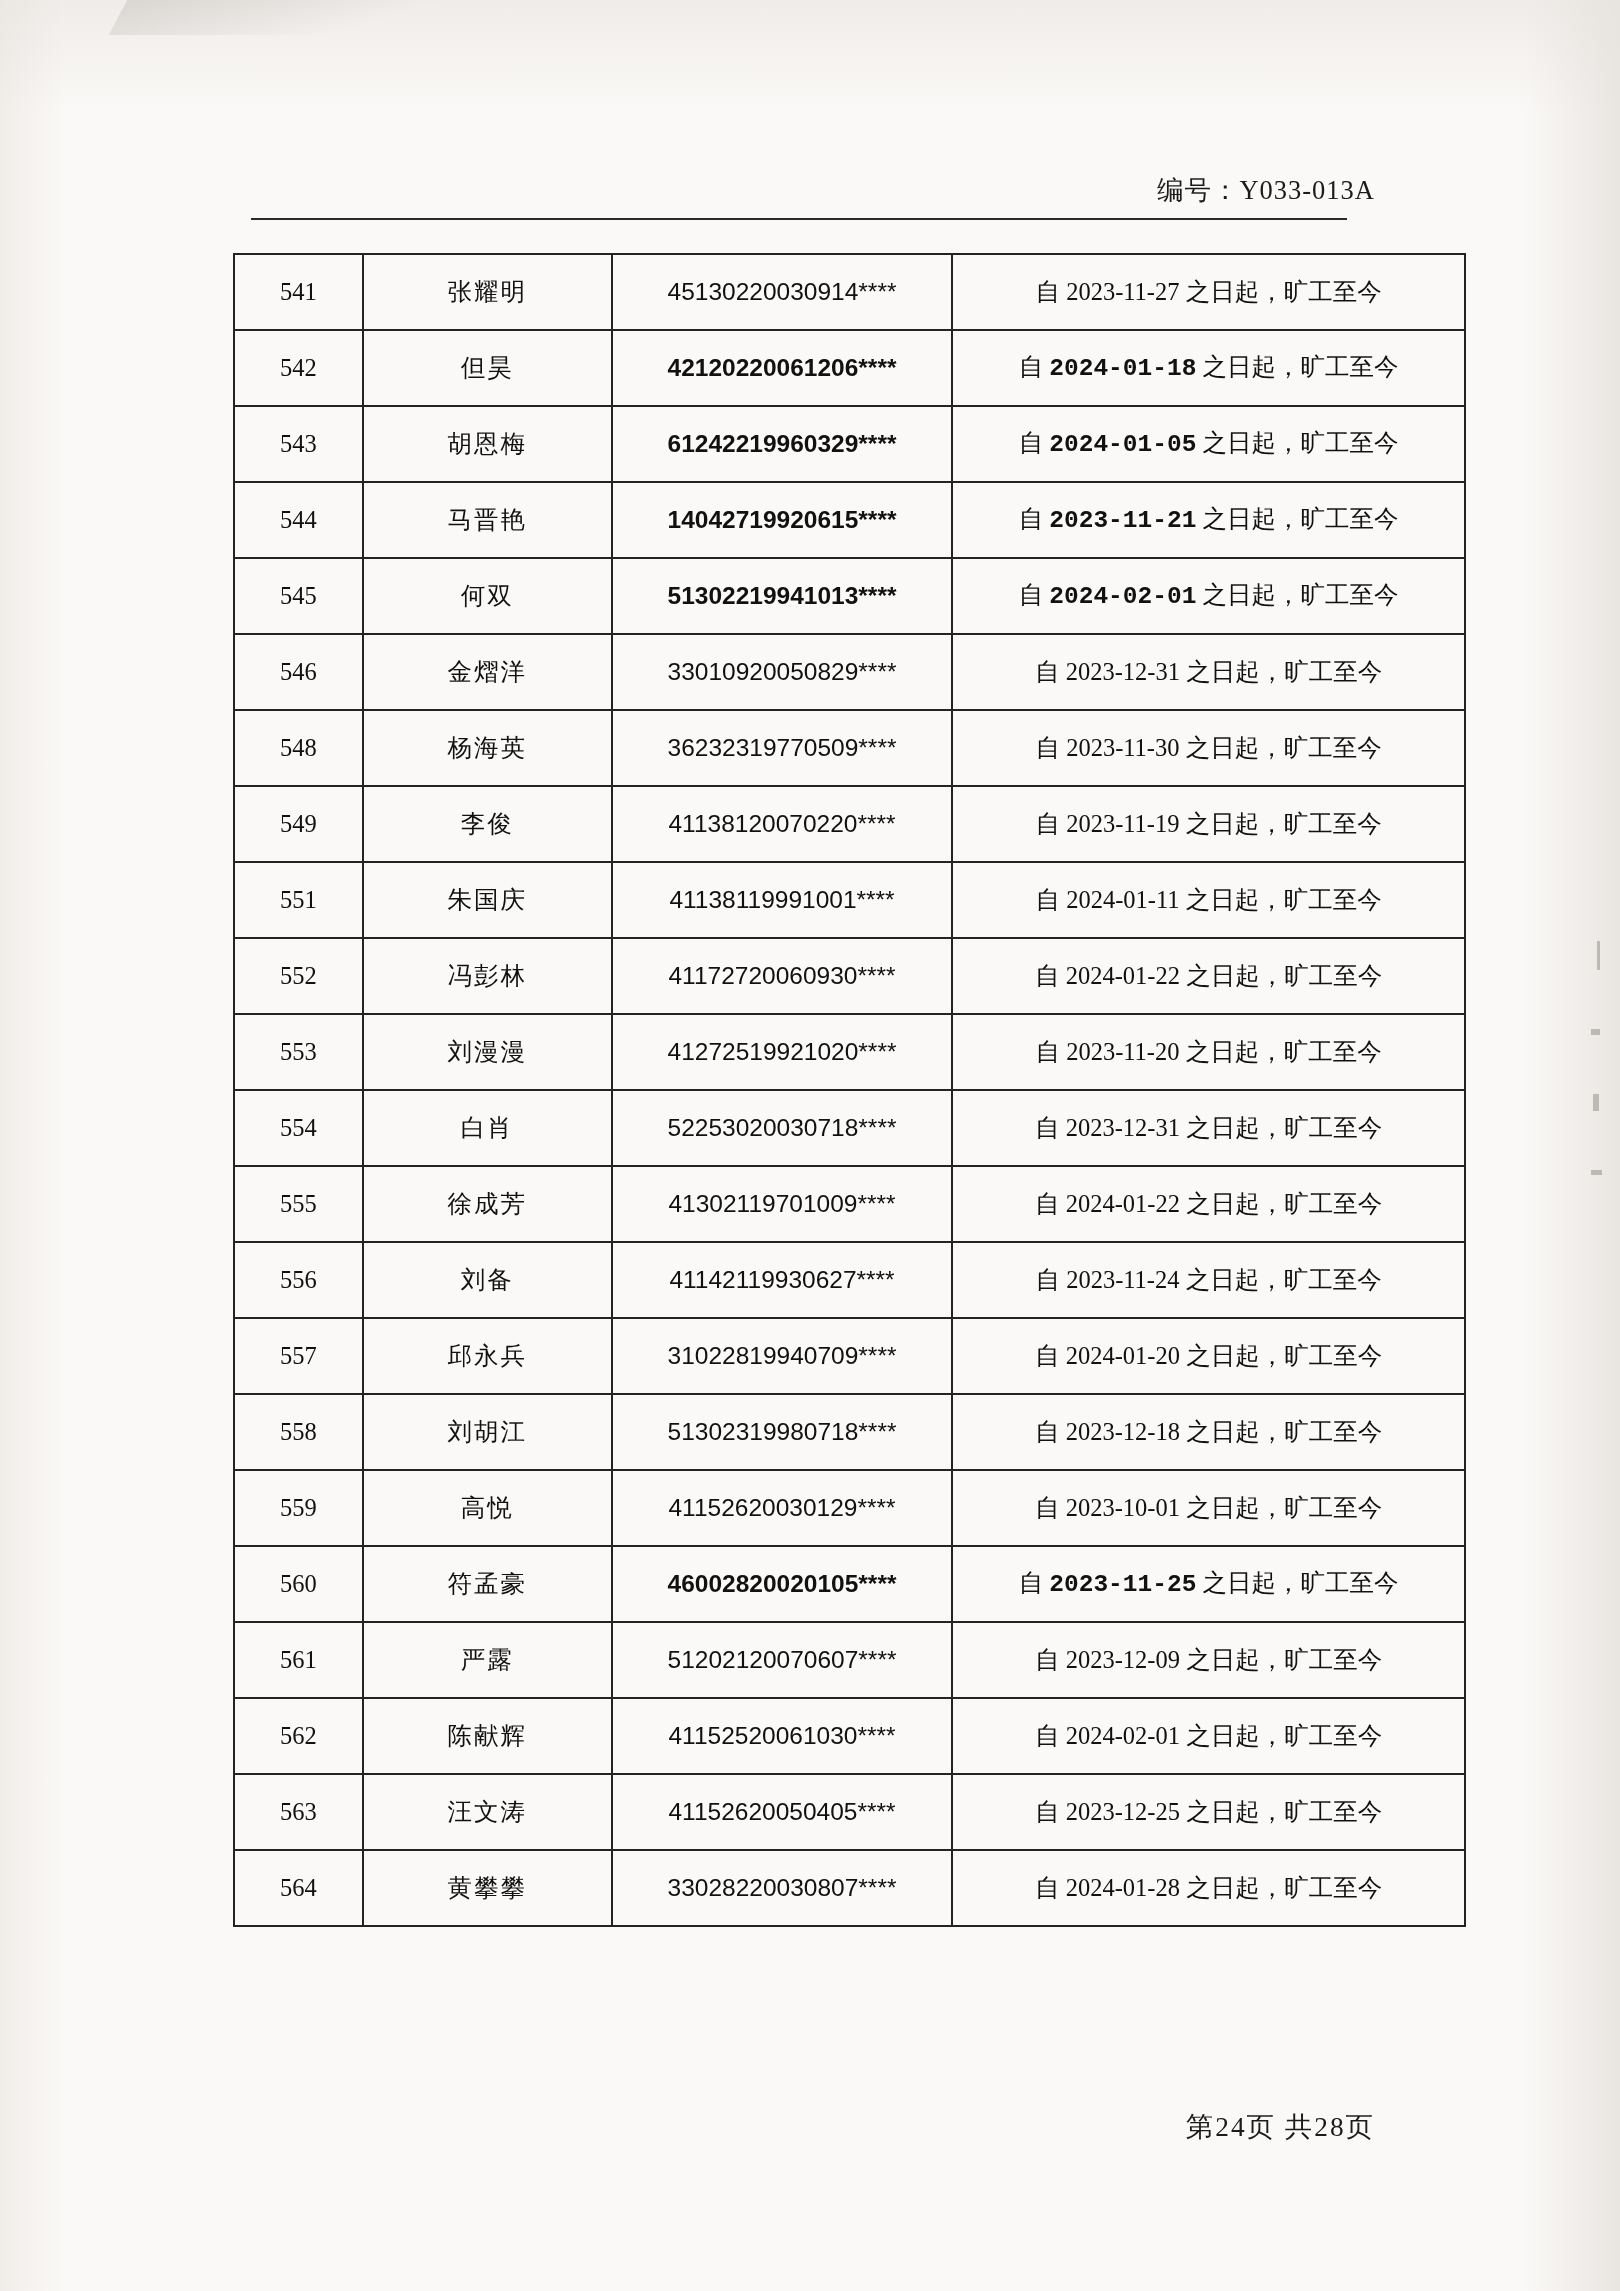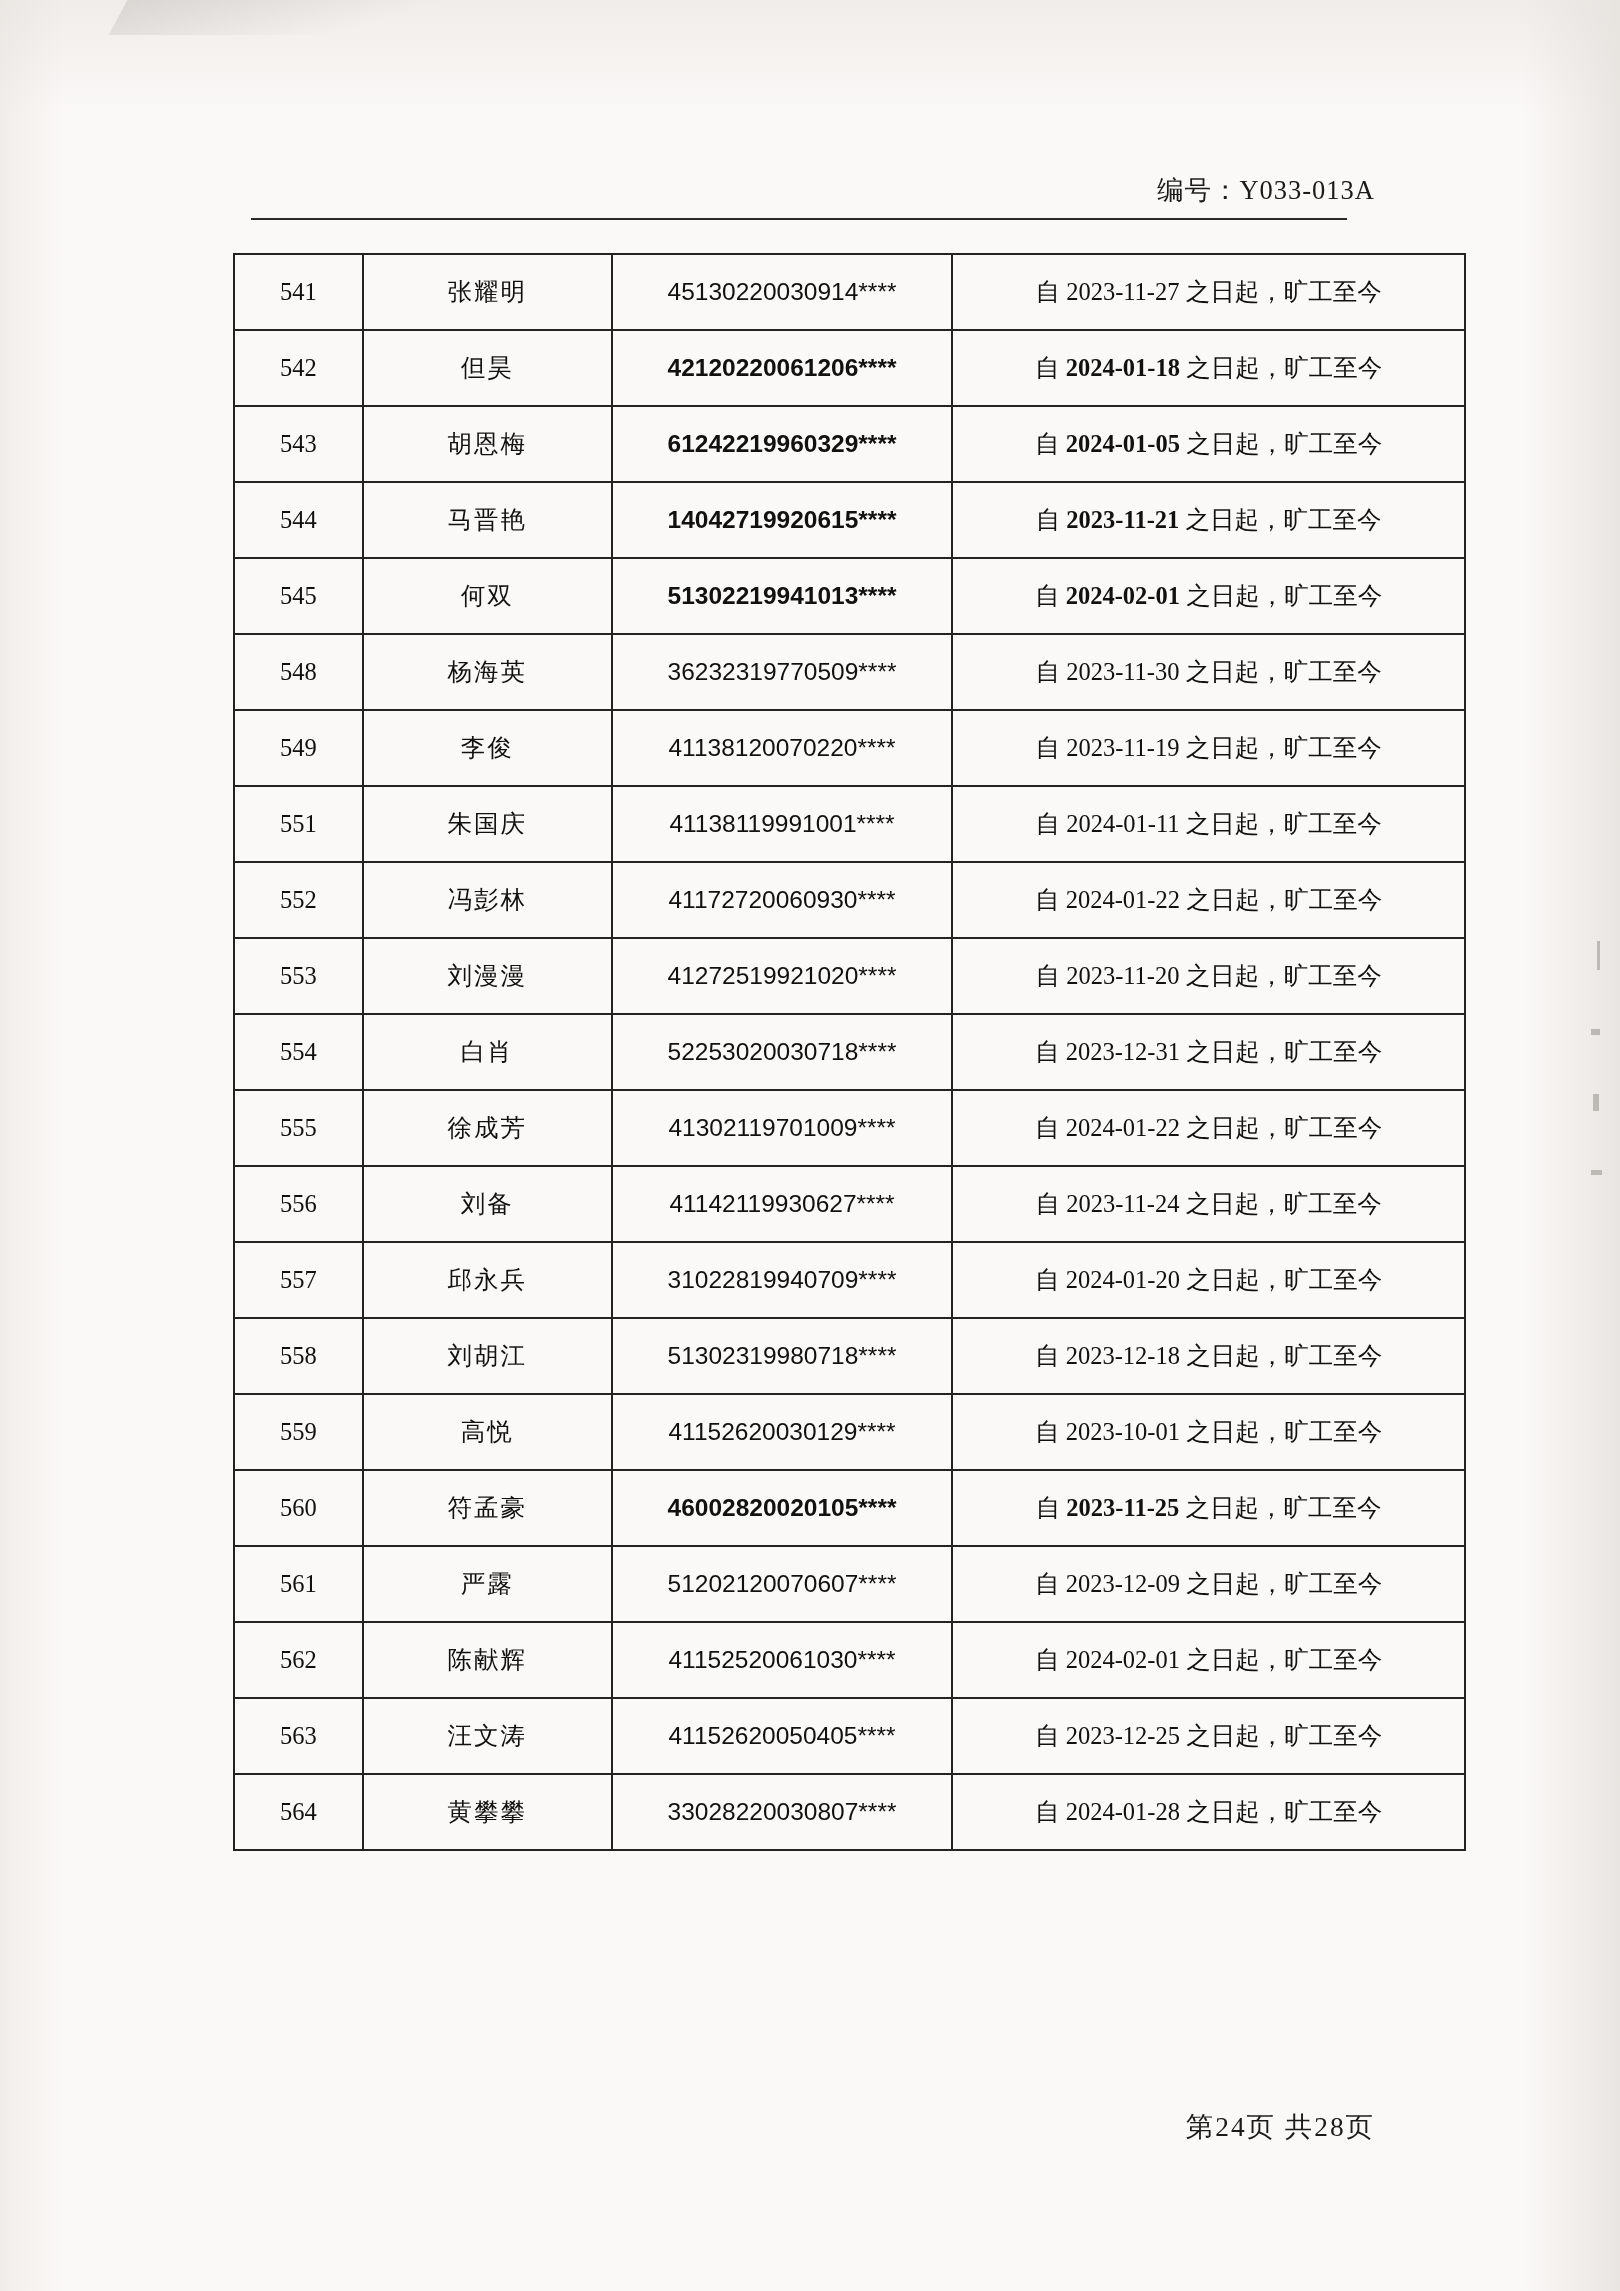--- a/index.html
+++ b/index.html
@@ -70,21 +70,21 @@
     font-size: 24.5px;
     padding: 0 3.9px;
     line-height: 1.2;
   }
   td.col-seq { width: 106px; font-size: 24.5px; }
   td.col-name { width: 214px; font-size: 25.5px; letter-spacing: 2px; }
   td.col-id { width: 296px; font-size: 23.5px; font-family: "Liberation Sans", sans-serif; letter-spacing: 0px; border-radius: 31px; }
   td.col-note { width: 451px; font-size: 24.5px; border-radius: 17px; }
   .bold-id { font-weight: bold; }
   .note-date { font-weight: normal; }
-  .note-date.em { font-weight: bold; }
+  .note-date.em { font-weight: bold; font-family: Liberation Mono, monospace; }
   .footer {
     position: absolute;
     bottom: 147px;
     right: 245px;
     font-size: 27.4px;
     color: #1b1b1b;
     letter-spacing: 2px;
     white-space: nowrap;
   }
   .margin-marks {
@@ -141,20 +141,26 @@
           <td class="col-id bold-id">14042719920615****</td>
           <td class="col-note"><span>自 </span><span class="note-date em">2023-11-21</span><span> 之日起，旷工至今</span></td>
         </tr>
         <tr>
           <td class="col-seq">545</td>
           <td class="col-name">何双</td>
           <td class="col-id bold-id">51302219941013****</td>
           <td class="col-note"><span>自 </span><span class="note-date em">2024-02-01</span><span> 之日起，旷工至今</span></td>
         </tr>
         <tr>
+          <td class="col-seq">546</td>
+          <td class="col-name">金熠洋</td>
+          <td class="col-id">33010920050829****</td>
+          <td class="col-note"><span>自 </span><span class="note-date">2023-12-31</span><span> 之日起，旷工至今</span></td>
+        </tr>
+        <tr>
           <td class="col-seq">548</td>
           <td class="col-name">杨海英</td>
           <td class="col-id">36232319770509****</td>
           <td class="col-note"><span>自 </span><span class="note-date">2023-11-30</span><span> 之日起，旷工至今</span></td>
         </tr>
         <tr>
           <td class="col-seq">549</td>
           <td class="col-name">李俊</td>
           <td class="col-id">41138120070220****</td>
           <td class="col-note"><span>自 </span><span class="note-date">2023-11-19</span><span> 之日起，旷工至今</span></td>

